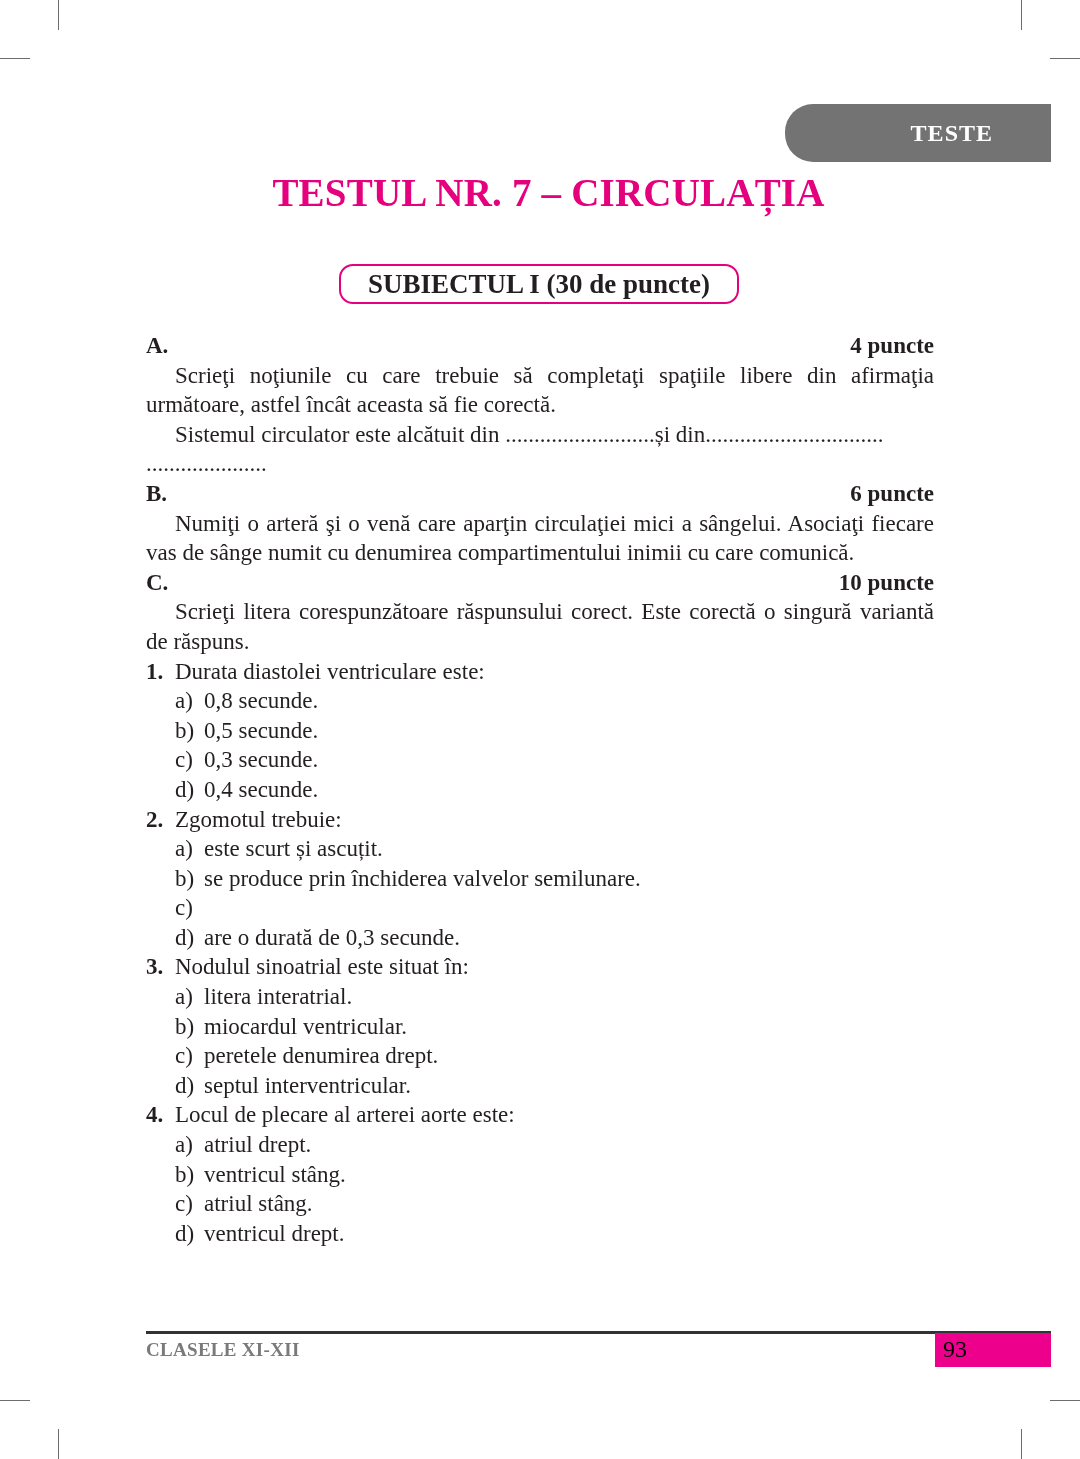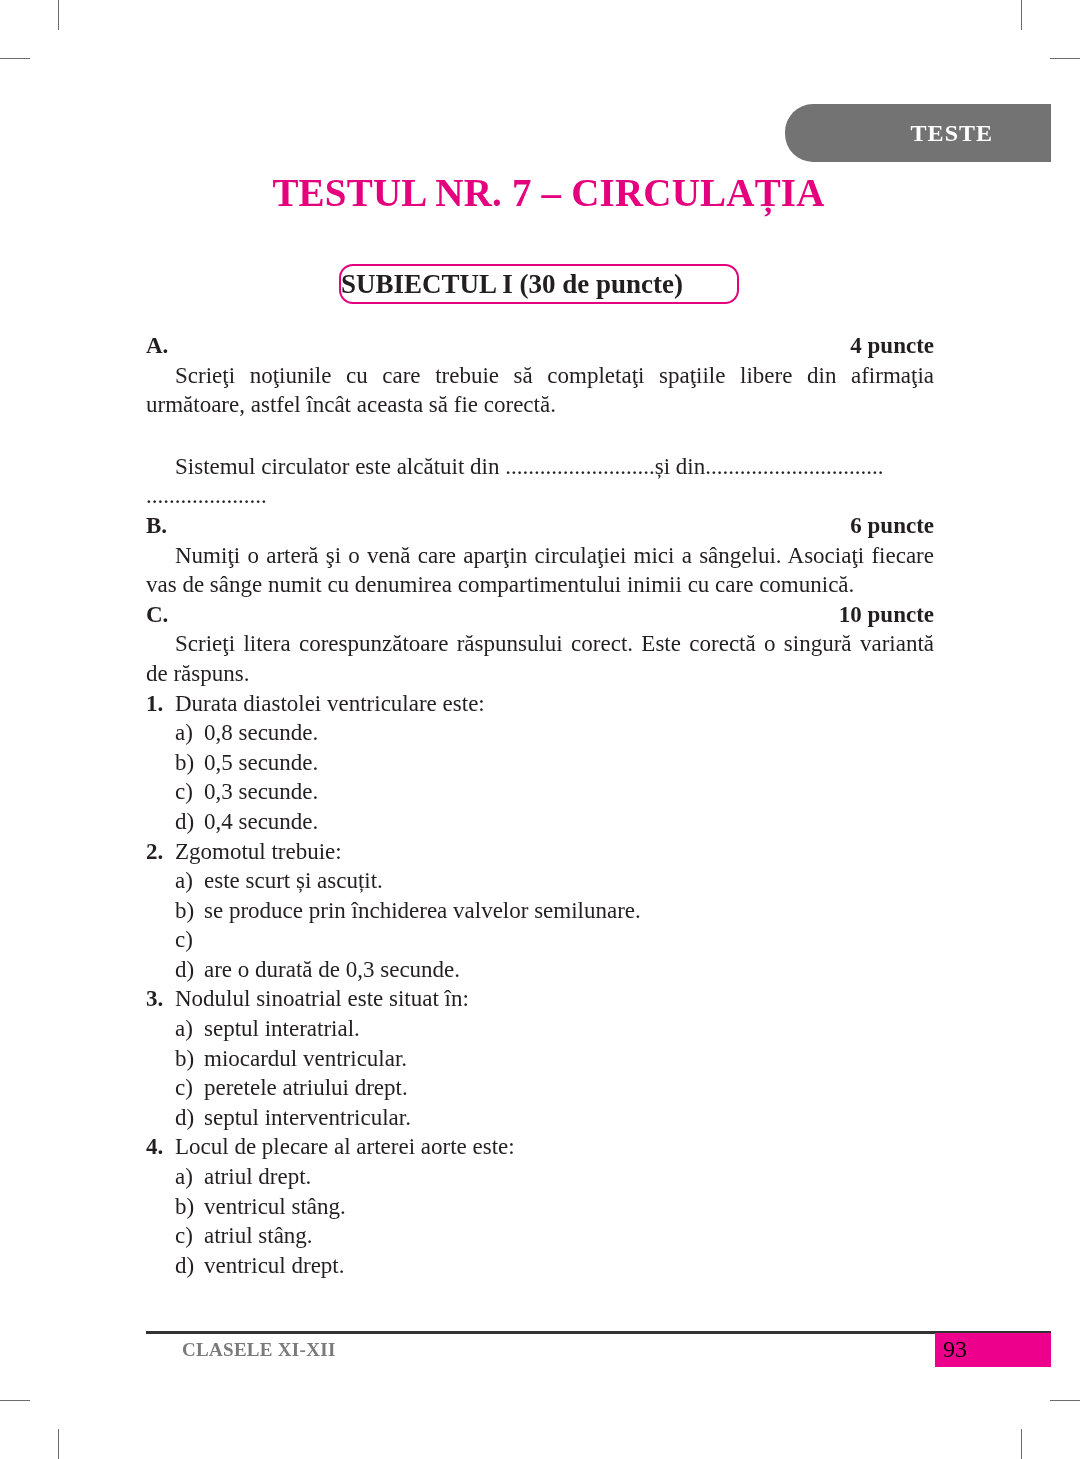--- a/index.html
+++ b/index.html
@@ -26,41 +26,41 @@
     .title {
       position: absolute; left: 15px; right: 0; top: 170px; text-align: center;
       padding-left: 2px;
       font-weight: bold; font-size: 39px; color: #e5007e; letter-spacing: 0.2px;
     }
     .title span { position: relative; left: 0; }
 
     .subject-box {
       position: absolute; left: 339px; top: 264px; width: 400px; height: 40px;
       border: 2px solid #e5007e; border-radius: 14px; box-sizing: border-box;
-      display: flex; align-items: center; 
+      display: flex; align-items: center; justify-content: center;
     }
     .subject-label { font-weight: bold; font-size: 27px; color: #231f20; }
 
     .content {
       position: absolute; left: 146px; top: 331px; width: 788px;
       font-size: 23px; line-height: 29.6px;
     }
     .row-head { display: flex; justify-content: space-between; font-weight: bold; }
     .para { text-align: justify; text-indent: 29px; }
     .q { display: flex; }
     .q-num { font-weight: bold; width: 29px; flex: 0 0 29px; }
     .opt { padding-left: 29px; display: flex; }
     .opt-letter { width: 29px; flex: 0 0 29px; }
 
     .footer-rule {
       position: absolute; left: 146px; top: 1331px; width: 905px; height: 3px; background: #333333;
     }
     .footer-left {
       position: absolute; left: 146px; top: 1339px;
-      font-weight: bold; font-size: 19px; color: #7a7a7a; letter-spacing: 0.3px; margin-left: 36px;
+      font-weight: bold; font-size: 19px; color: #7a7a7a; letter-spacing: 0.3px;
     }
     .page-box {
       position: absolute; left: 935px; top: 1333px; width: 116px; height: 34px; background: #ec008c;
     }
     .page-num {
       position: absolute; left: 8px; top: 3px; color: #000000; font-size: 24px;
     }
   </style>
 </head>
 <body>
@@ -86,21 +86,21 @@
   <span class="subject-label">SUBIECTUL I (30 de puncte)</span>
 </div>
 
 <div class="content">
 
   <div class="row-head">
     <span>A.</span>
     <span>4 puncte</span>
   </div>
   <div class="para">Scrieţi noţiunile cu care trebuie să completaţi spaţiile libere din afirmaţia următoare, astfel încât aceasta să fie corectă.</div>
-  <div class="para" style="text-align:left;white-space:nowrap;margin-top:32px;">Sistemul circulator este alcătuit din ..........................și din...............................</div>
+  <div class="para" style="text-align:left;white-space:nowrap;">Sistemul circulator este alcătuit din ..........................și din...............................</div>
   <div>.....................</div>
 
   <div class="row-head">
     <span>B.</span>
     <span>6 puncte</span>
   </div>
   <div class="para">Numiţi o arteră şi o venă care aparţin circulaţiei mici a sângelui. Asociaţi fiecare vas de sânge numit cu denumirea compartimentului inimii cu care comunică.</div>
 
   <div class="row-head">
     <span>C.</span>
@@ -148,29 +148,29 @@
       <span class="opt-letter">d)</span>
       <span>are o durată de 0,3 secunde.</span>
     </div>
 
   <div class="q">
     <span class="q-num">3.</span>
     <span>Nodulul sinoatrial este situat în:</span>
   </div>
   <div class="opt">
       <span class="opt-letter">a)</span>
-      <span>septul interatrial.</span>
+      <span>litera interatrial.</span>
     </div>
   <div class="opt">
       <span class="opt-letter">b)</span>
       <span>miocardul ventricular.</span>
     </div>
   <div class="opt">
       <span class="opt-letter">c)</span>
-      <span>peretele atriului drept.</span>
+      <span>peretele denumirea drept.</span>
     </div>
   <div class="opt">
       <span class="opt-letter">d)</span>
       <span>septul interventricular.</span>
     </div>
 
   <div class="q">
     <span class="q-num">4.</span>
     <span>Locul de plecare al arterei aorte este:</span>
   </div>

